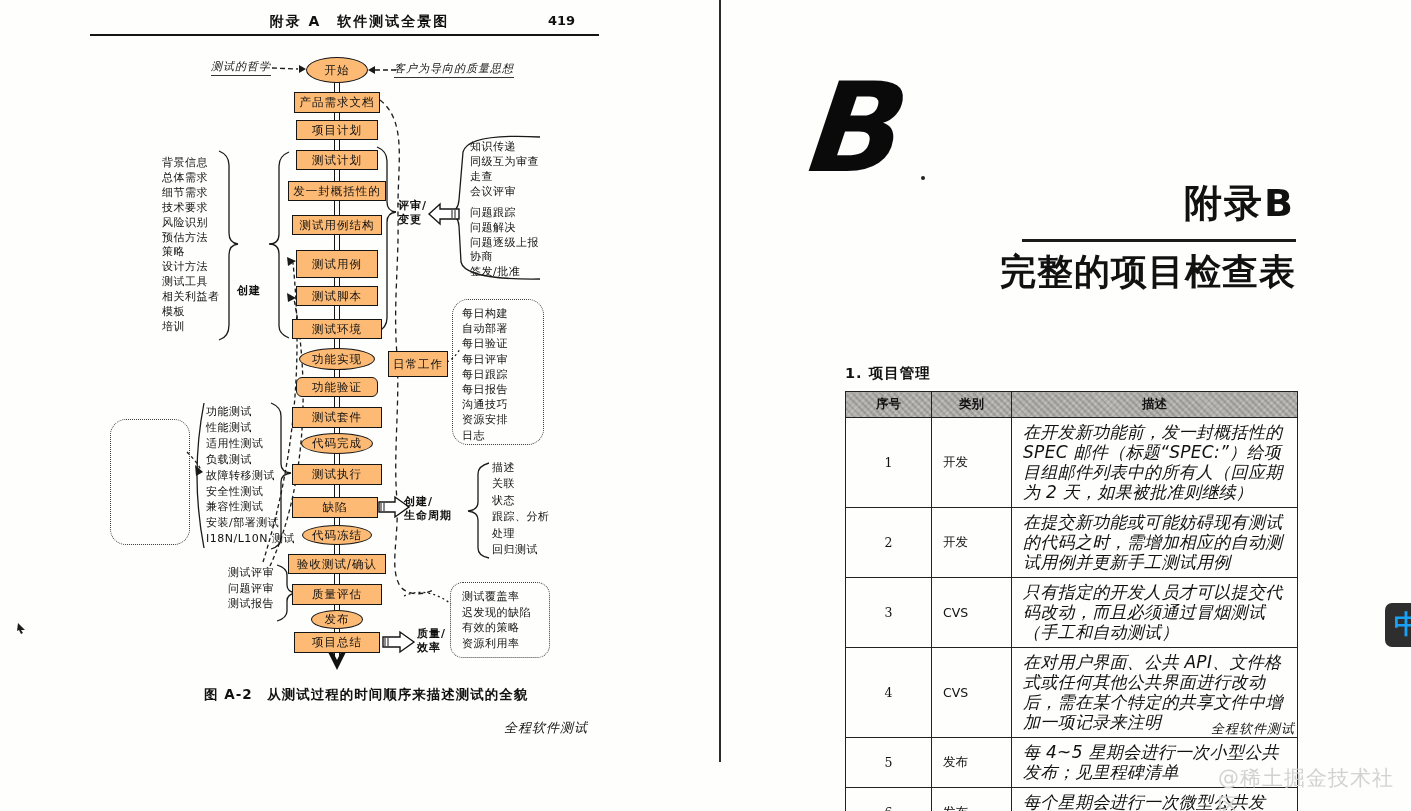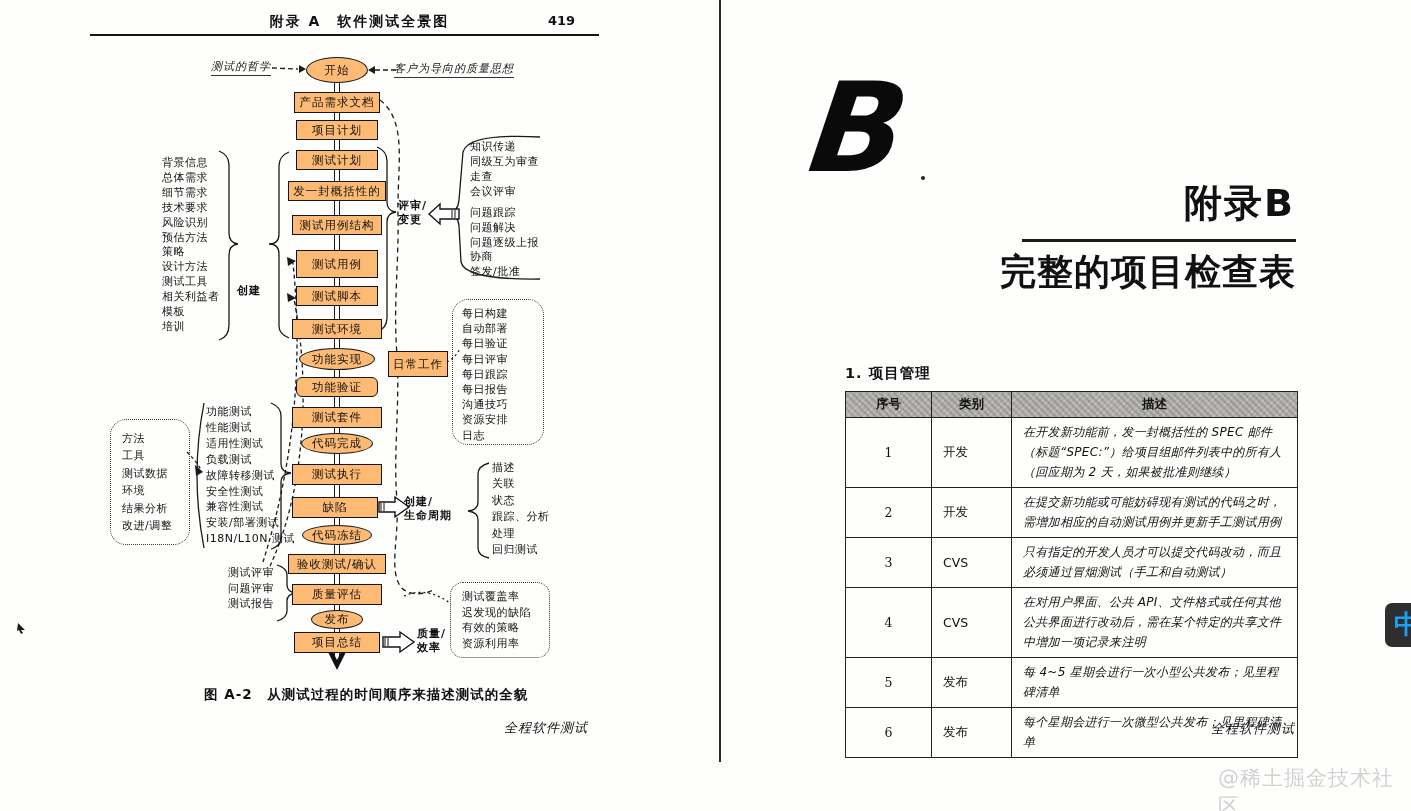--- a/index.html
+++ b/index.html
@@ -68,21 +68,21 @@
 
   .tbl-wrap { position:absolute; left:124px; top:391px; width:452px; }
   table.checklist { border-collapse:collapse; width:452px; table-layout:fixed; }
   table.checklist th, table.checklist td { border:1.3px solid #222; vertical-align:middle; }
   table.checklist th { height:26px; font-size:12.5px; font-weight:700;
     background-color:#b3b1ad;
     background-image:repeating-linear-gradient(45deg, rgba(0,0,0,.16) 0 2px, rgba(0,0,0,0) 2px 5px),
                      repeating-linear-gradient(-45deg, rgba(255,255,255,.28) 0 1px, rgba(255,255,255,0) 1px 4px); }
   td.no-cell   { text-align:center; font-size:12.5px; font-family:"DejaVu Serif","Liberation Serif",serif; }
   td.cat-cell  { padding-left:11px; font-size:12.5px; }
-  td.desc-cell { padding:4px 9px 5px 11px; font-size:12px; font-style:italic; line-height:20px; letter-spacing:0.3px; }
+  td.desc-cell { padding:4px 9px 5px 11px; font-size:17px; font-style:italic; line-height:20px; letter-spacing:0.3px; }
 
   .footer-r { position:absolute; left:469px; top:720px; width:105px; text-align:right;
     font-size:13px; font-style:italic; letter-spacing:1px; }
 
   #watermark { position:absolute; left:1218px; top:764px; font-size:21px; color:#d2d2d2; letter-spacing:1px; z-index:6; }
   #translate-button { position:absolute; left:1385px; top:603px; width:34px; height:44px;
     background:#2e2e2e; border-radius:7px; z-index:7; overflow:hidden; cursor:pointer; }
   #translate-button span { position:absolute; left:9px; top:7px; font-size:26px; font-weight:700; line-height:1.1; }
 </style>
 </head>
@@ -225,28 +225,20 @@
         <div class="list-line">日志</div>
       </div>
     <div class="vlist" id="defect-list">
         <div class="list-line">描述</div>
         <div class="list-line">关联</div>
         <div class="list-line">状态</div>
         <div class="list-line">跟踪、分析</div>
         <div class="list-line">处理</div>
         <div class="list-line">回归测试</div>
       </div>
-    <div class="vlist" id="method-list">
-        <div class="list-line">方法</div>
-        <div class="list-line">工具</div>
-        <div class="list-line">测试数据</div>
-        <div class="list-line">环境</div>
-        <div class="list-line">结果分析</div>
-        <div class="list-line">改进/调整</div>
-      </div>
     <div class="vlist" id="types-list">
         <div class="list-line">功能测试</div>
         <div class="list-line">性能测试</div>
         <div class="list-line">适用性测试</div>
         <div class="list-line">负载测试</div>
         <div class="list-line">故障转移测试</div>
         <div class="list-line">安全性测试</div>
         <div class="list-line">兼容性测试</div>
         <div class="list-line">安装/部署测试</div>
         <div class="list-line">I18N/L10N 测试</div>

